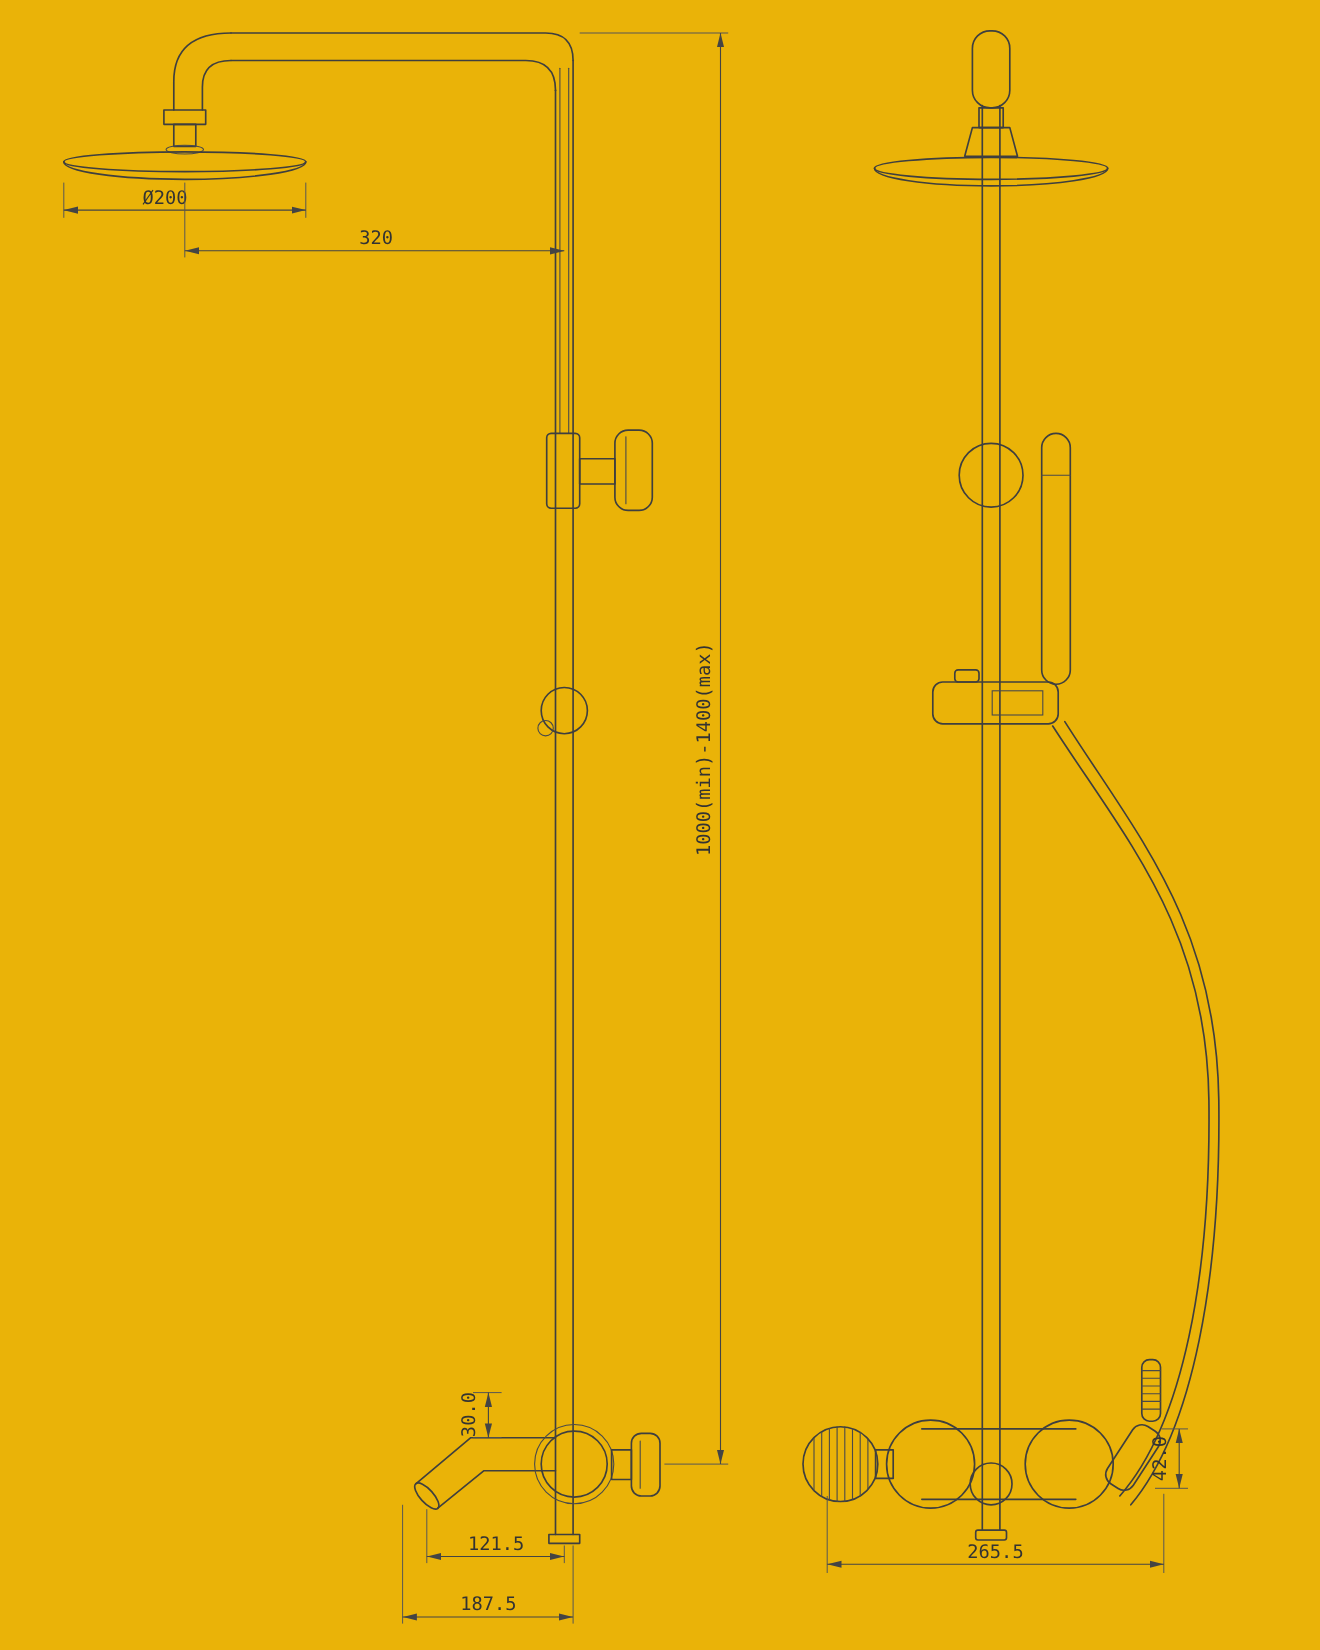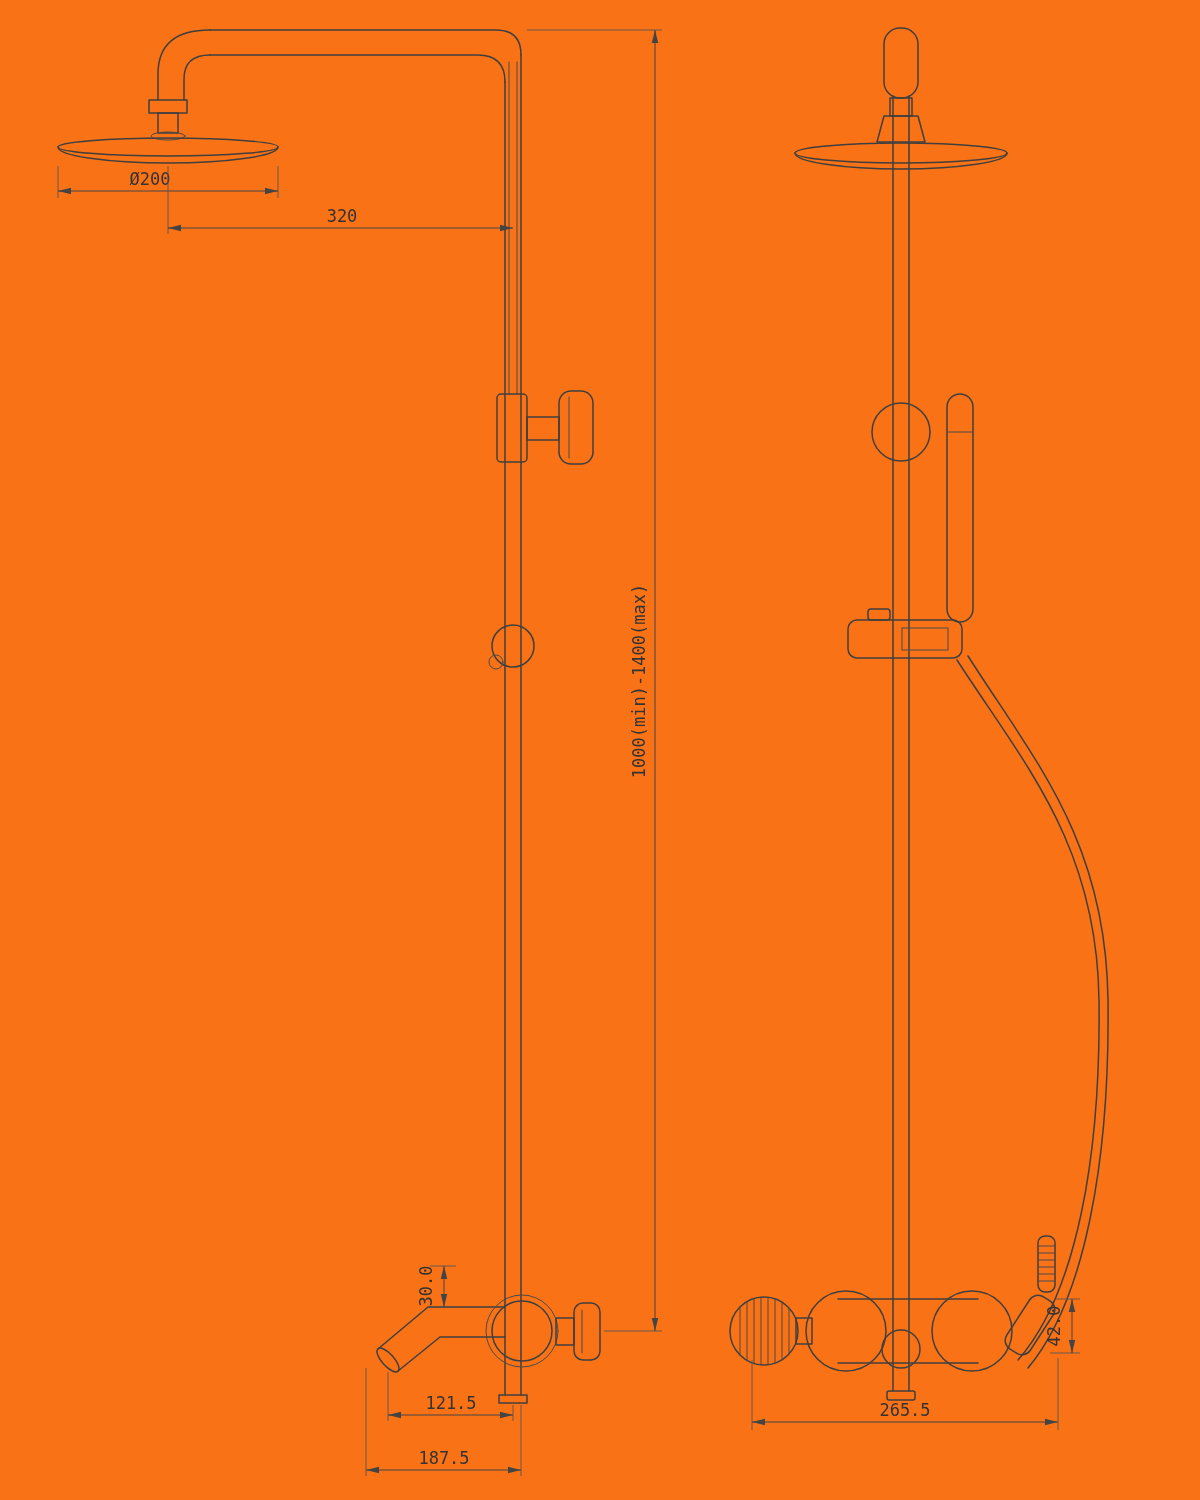--- a/index.html
+++ b/index.html
@@ -1,16 +1,16 @@
 <!DOCTYPE html>
 <html><head>
 <meta charset="utf-8">
 <style>
   html,body{margin:0;padding:0;background:#ffffff;}
-  .canvas{width:1200px;height:1500px;background:#f97316;position:relative;overflow:hidden;}
+  .canvas{width:1200px;height:1500px;background:#eab308;position:relative;overflow:hidden;}
   svg{display:block;}
   .ln{fill:none;stroke:#3f3f3f;stroke-width:1.5;stroke-linecap:round;stroke-linejoin:round;}
   .ln2{fill:none;stroke:#4a4a4a;stroke-width:1;stroke-linecap:round;}
   .ext{fill:none;stroke:#555555;stroke-width:0.9;}
   .dim{fill:none;stroke:#444444;stroke-width:1;}
   .dimtxt{font-family:"DejaVu Sans Mono", monospace;font-size:17px;fill:#333333;text-anchor:middle;}
 </style>
 </head>
 <body>
 

